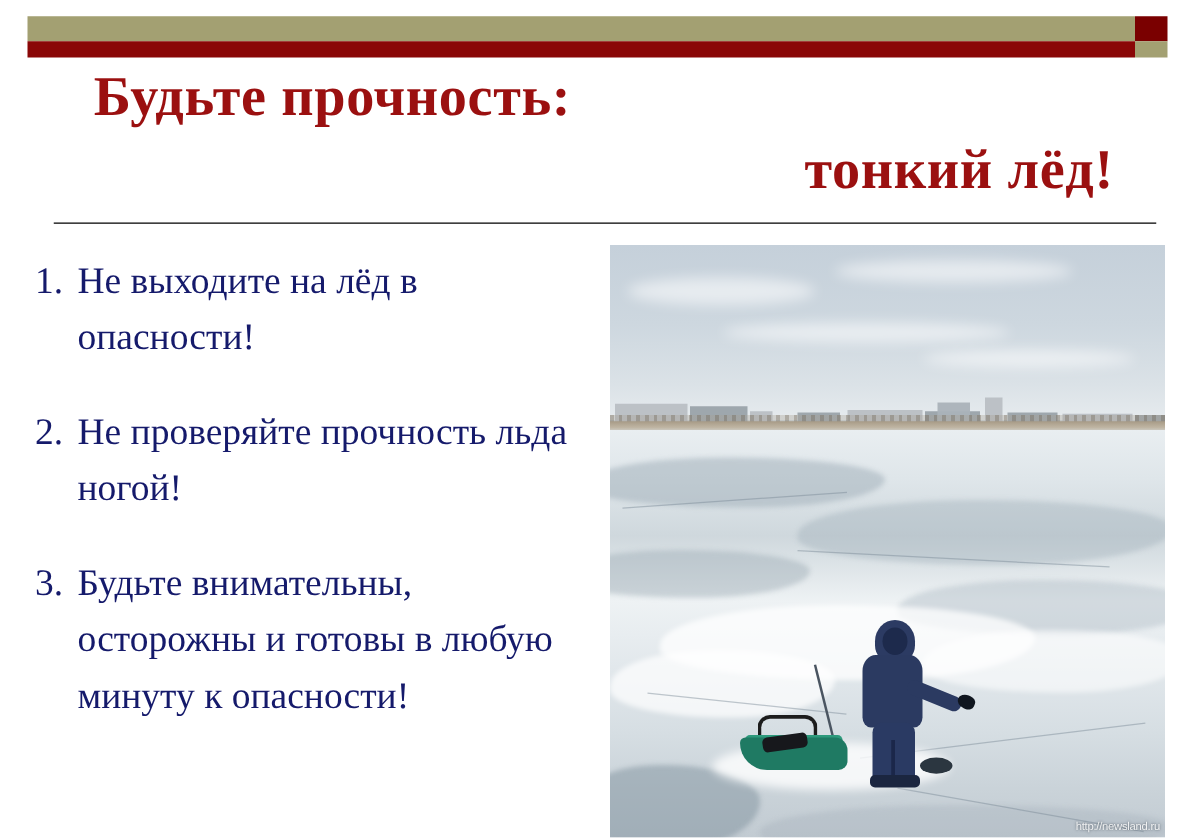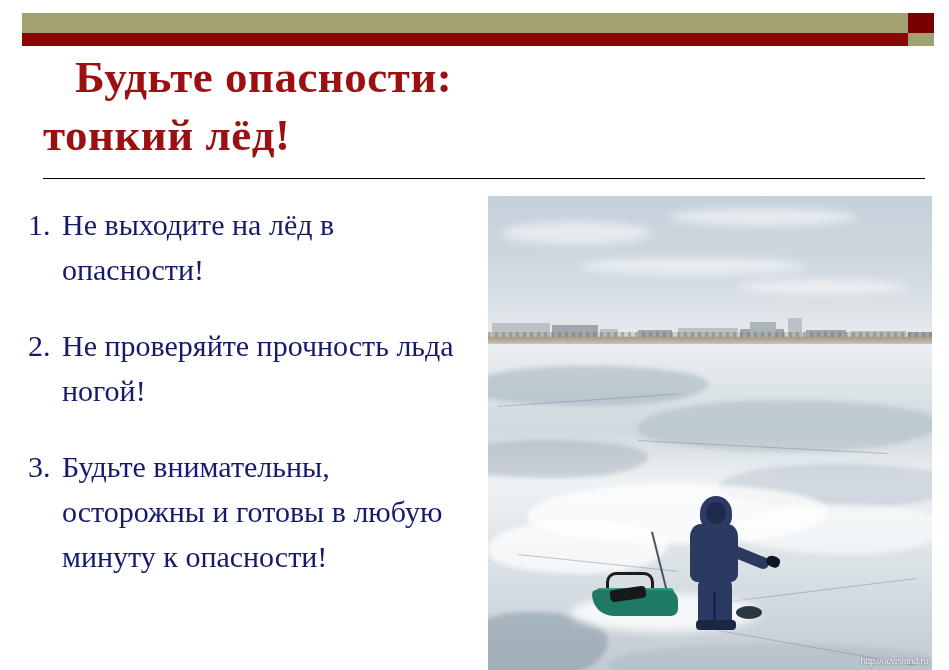--- a/index.html
+++ b/index.html
@@ -50,21 +50,21 @@
   }
   .title-line {
     color: #9b1010;
     font-weight: bold;
     font-size: 45px;
     line-height: 58px;
     letter-spacing: 0.5px;
     white-space: nowrap;
   }
   .title-line.line-1 { text-align: left;  padding-left: 32px; }
-  .title-line.line-2 { padding-right: 12px; }
+  .title-line.line-2 { text-align: right; padding-right: 12px; }
 
   
   #title-divider {
     position: absolute;
     left: 43px;
     top: 178px;
     width: 882px;
     height: 1px;
     background: #000000;
   }
@@ -289,21 +289,21 @@
     <div class="band-seg-long"></div>
     <div class="band-seg-short"></div>
   </div>
   <div class="band-row bottom">
     <div class="band-seg-long"></div>
     <div class="band-seg-short"></div>
   </div>
 </div>
 
 <div id="title-block">
-  <div class="title-line line-1">Будьте опасности:</div>
+  <div class="title-line line-1">Будьте прочность:</div>
   <div class="title-line line-2">тонкий лёд!</div>
 </div>
 <div id="title-divider"></div>
 
 <ul id="tips-list">
   <li class="tip-item">
     <span class="tip-number">1.</span>
     <span class="tip-text">Не выходите на лёд в опасности!</span>
   </li>
   <li class="tip-item">

